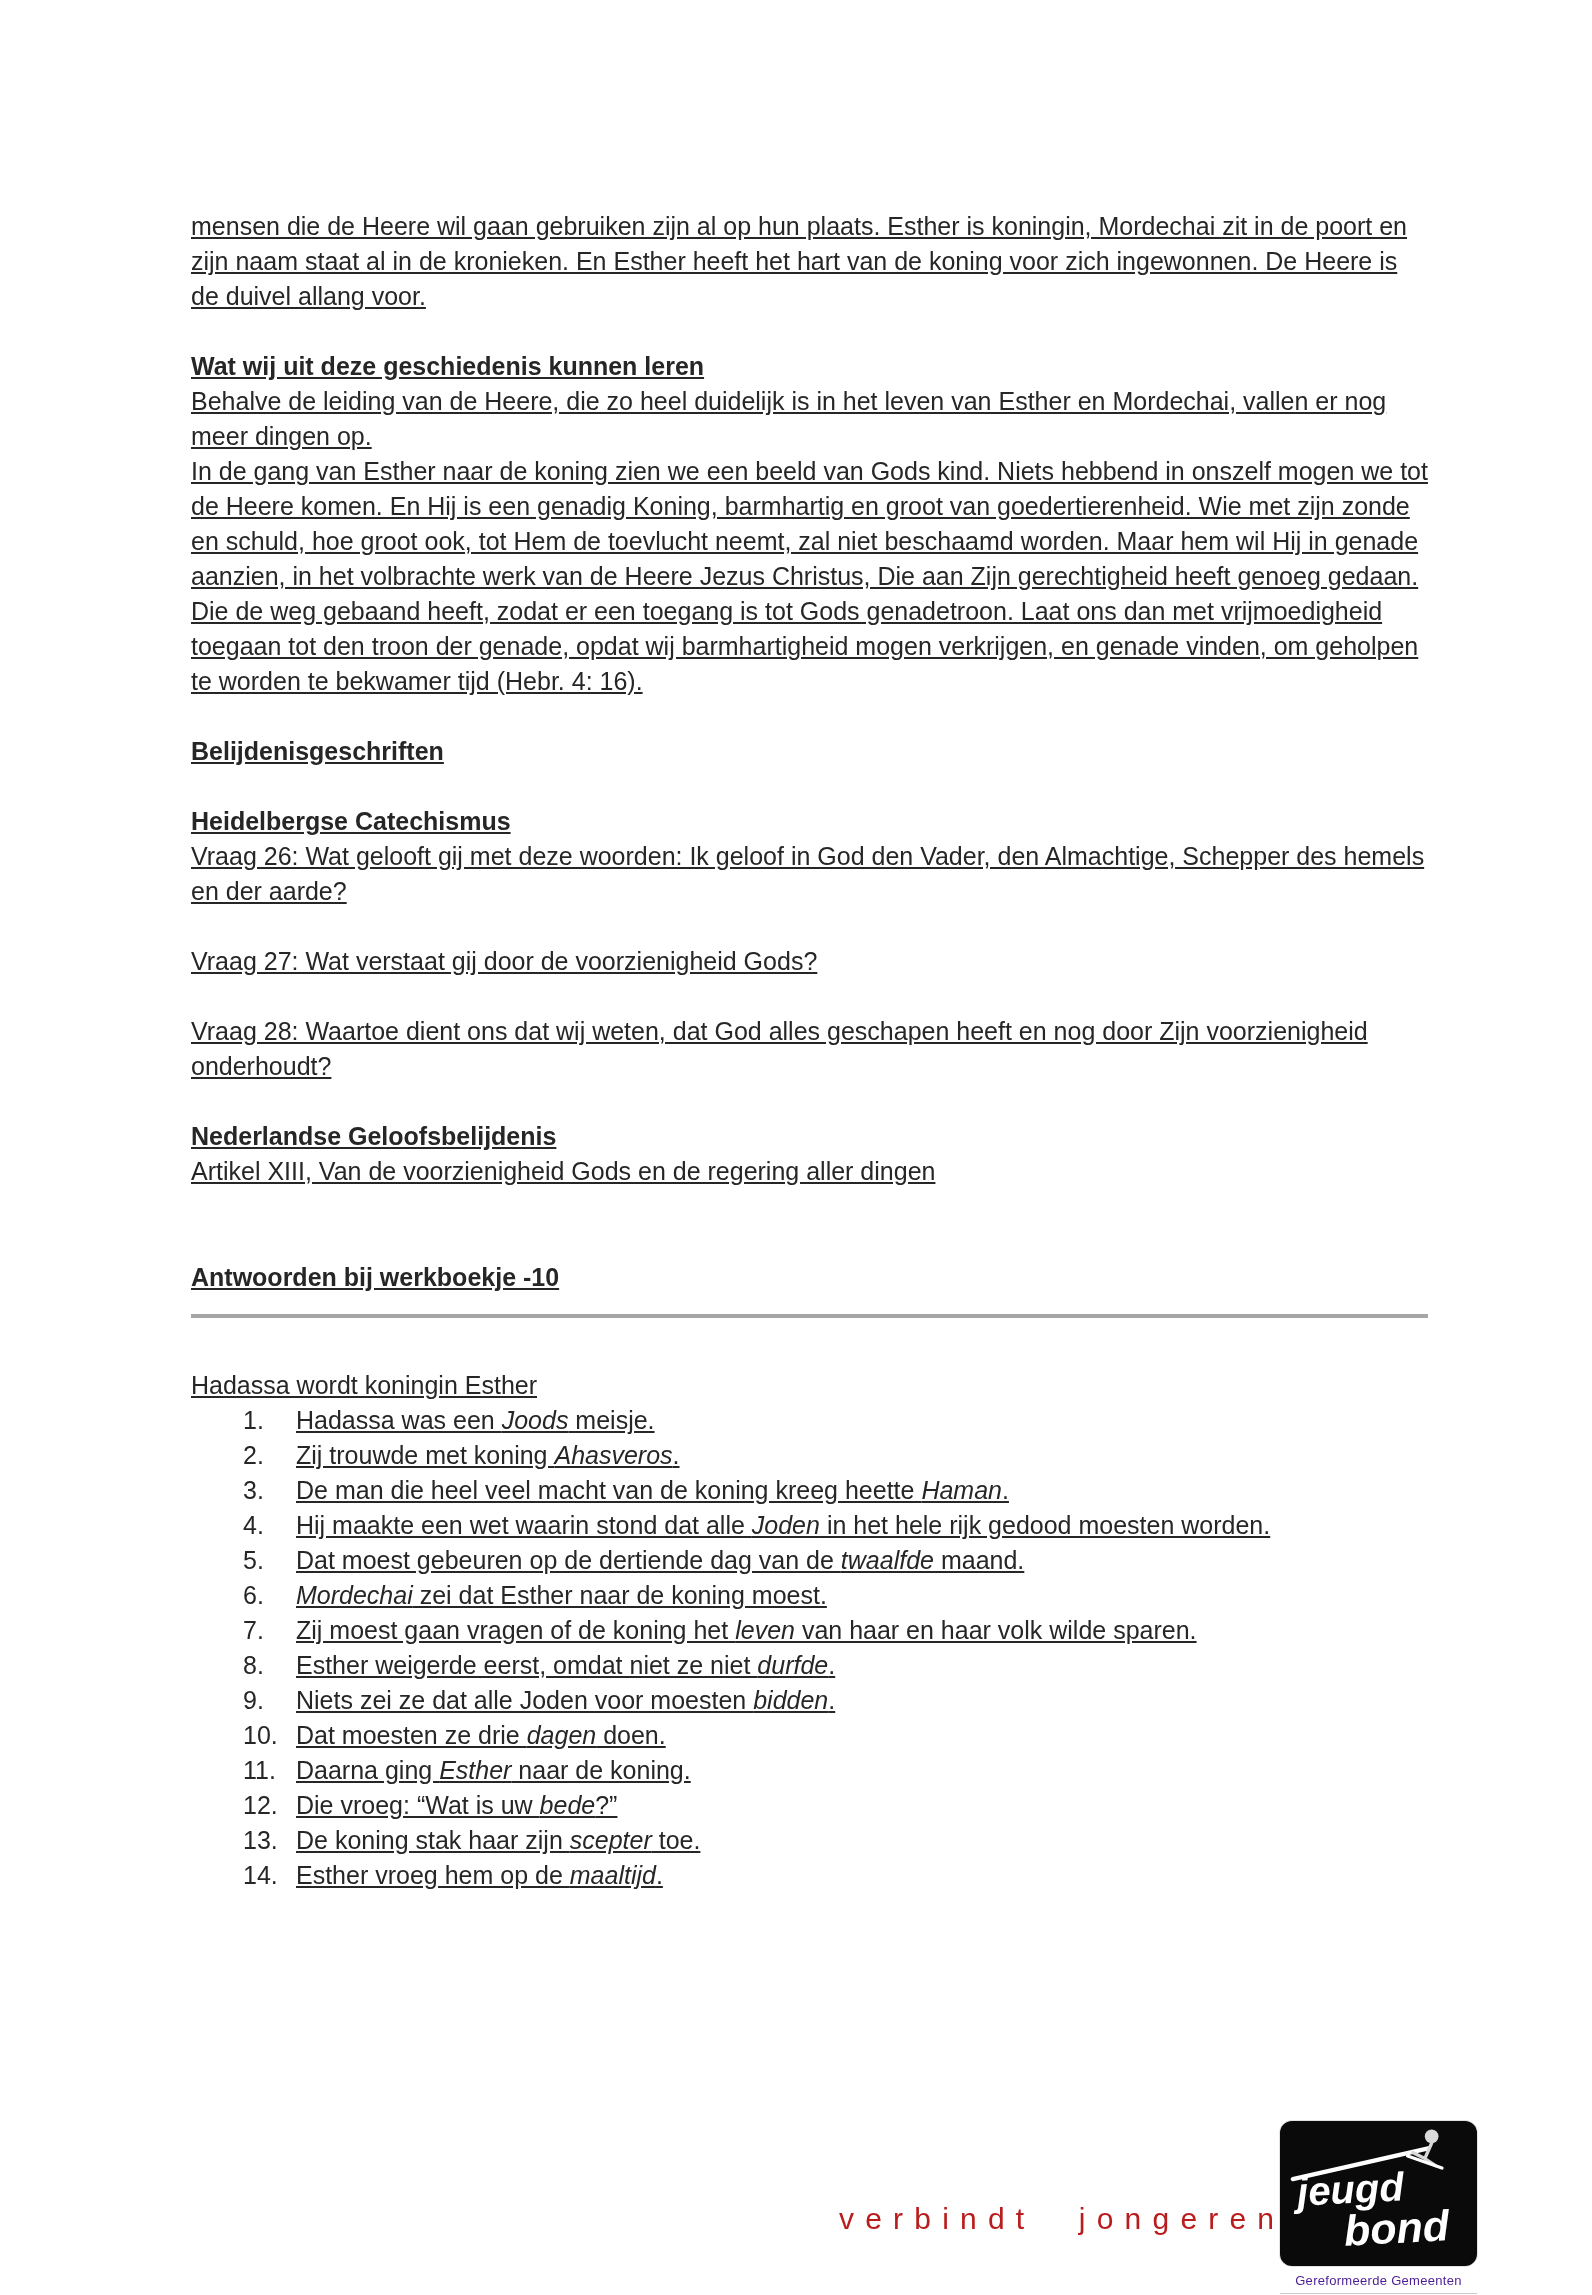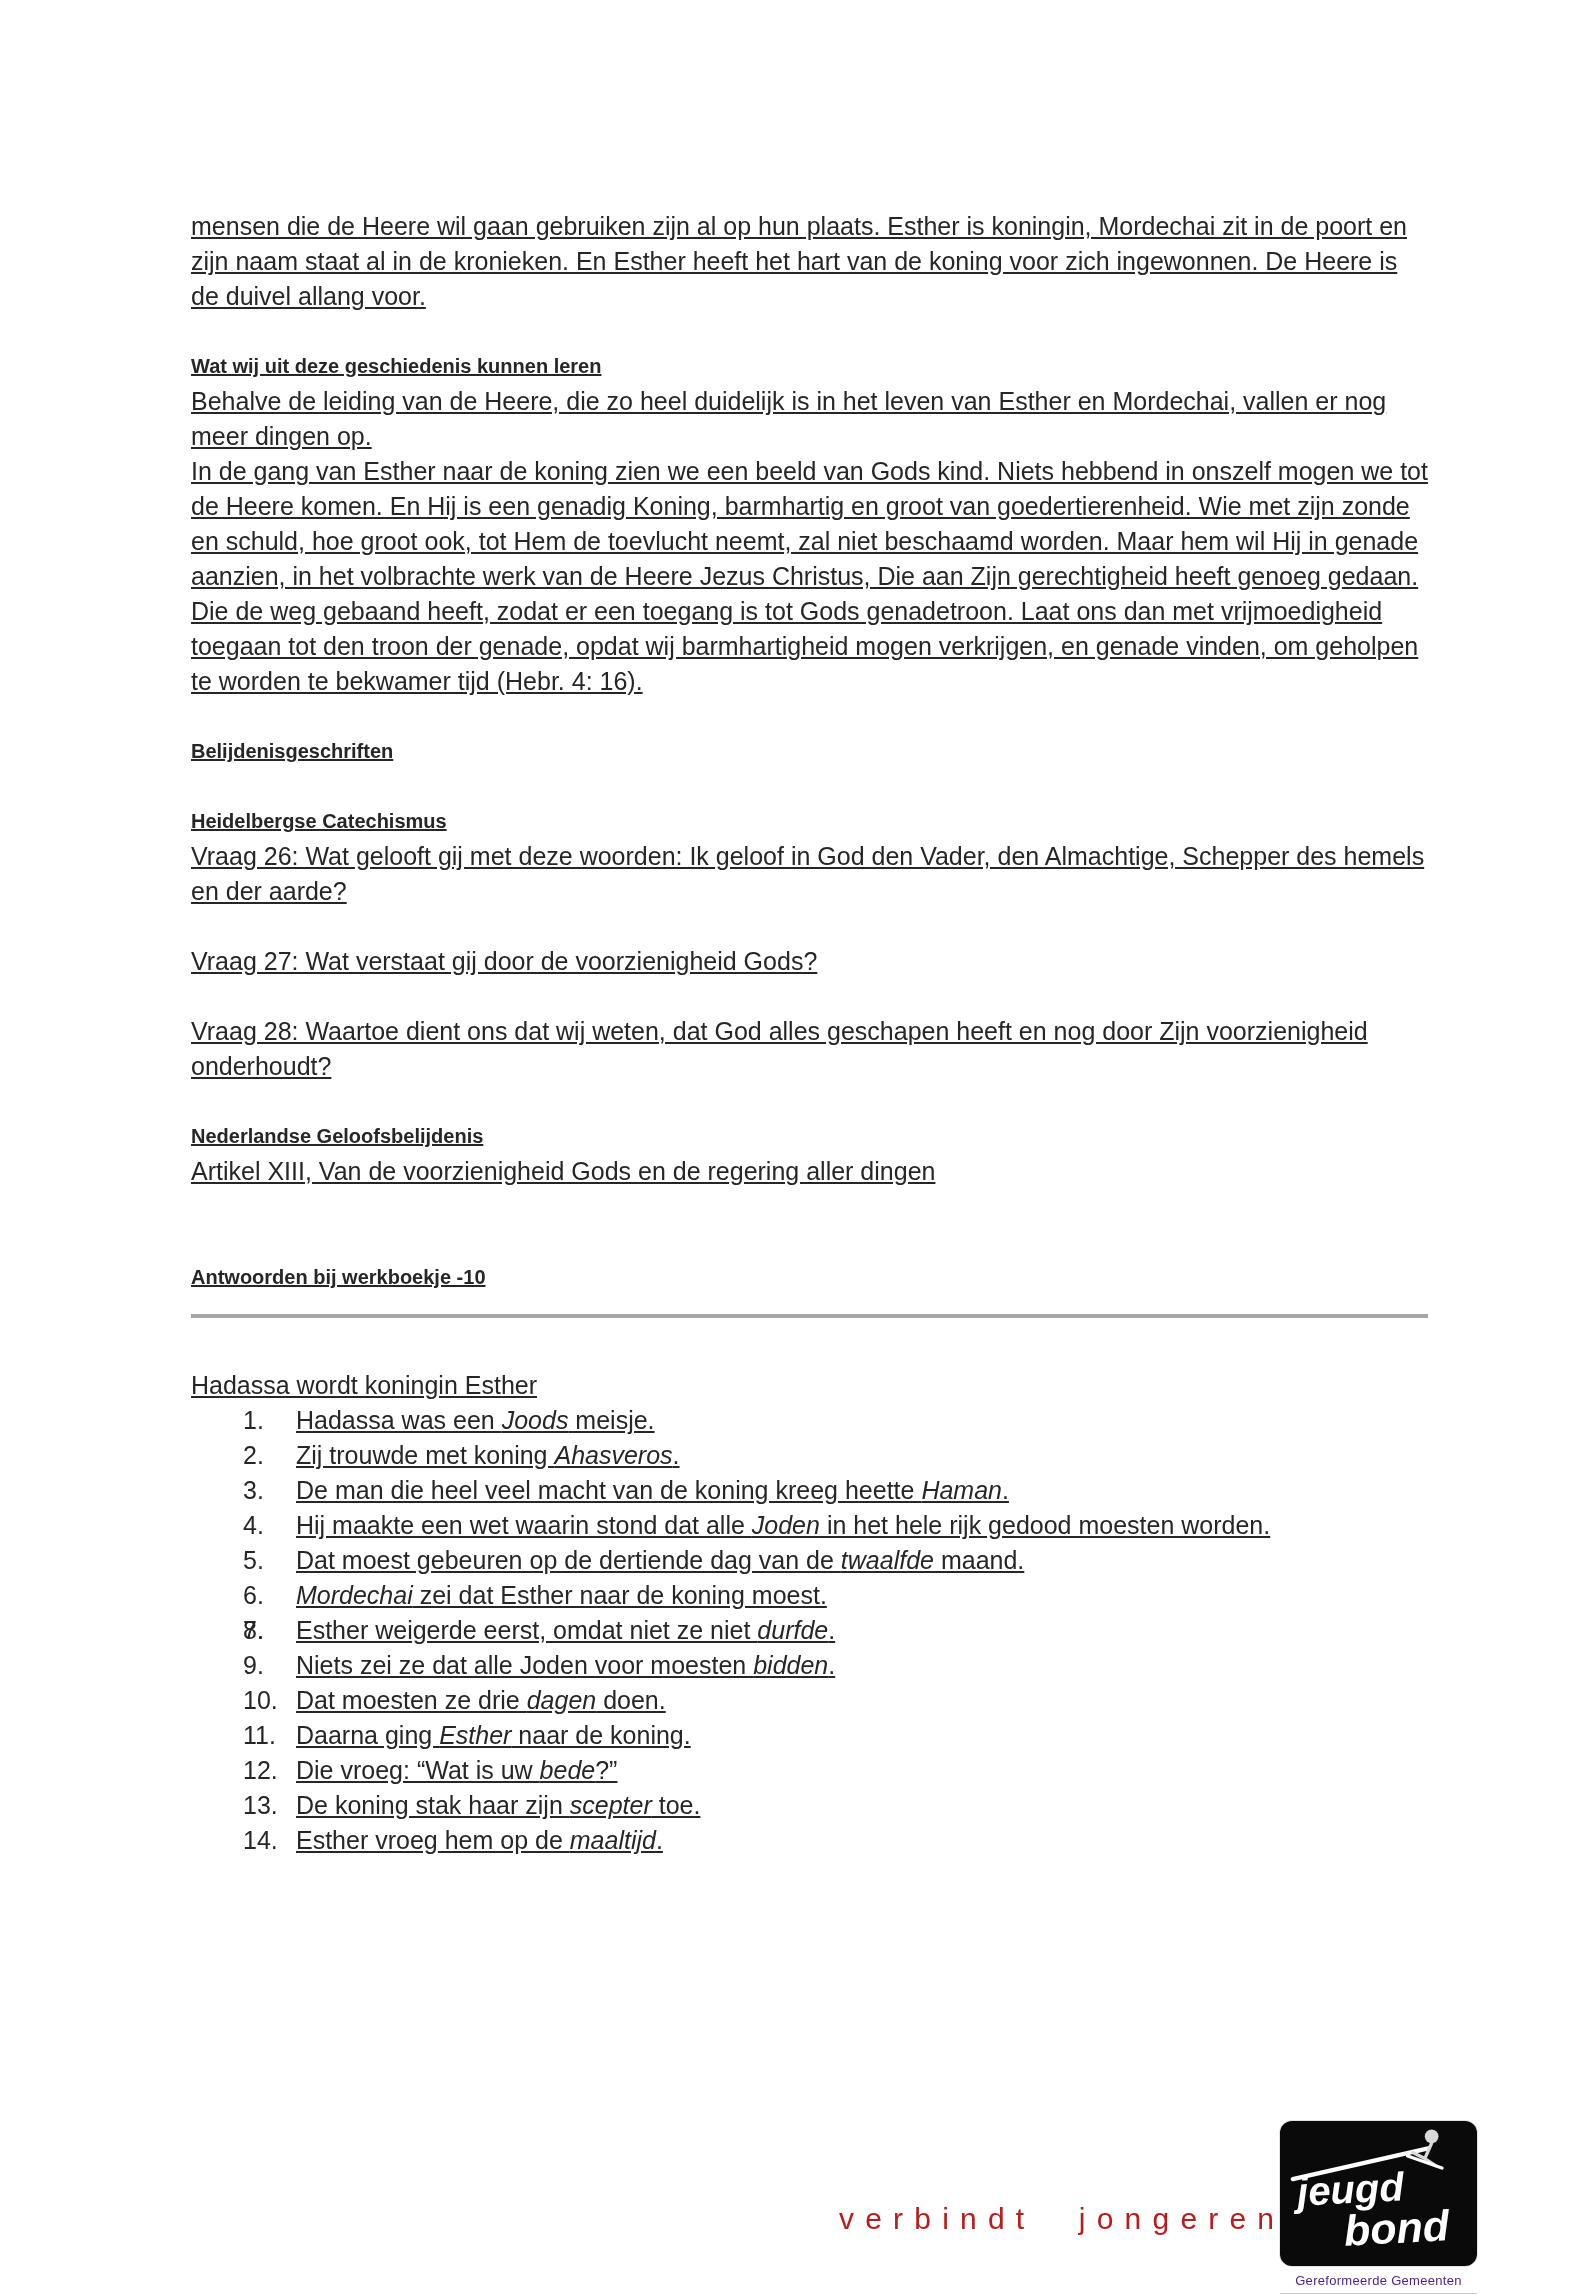--- a/index.html
+++ b/index.html
@@ -21,21 +21,21 @@
     top: 209px;
     width: 1237px;
     font-size: 25px;
     line-height: 35px;
     text-decoration: underline;
   }
 
   p, h2, ol { margin: 0; padding: 0; }
 
   .h {
-    font-size: 20px;
+    font-size: 25px;
     line-height: 35px;
     font-weight: bold;
     margin-top: 35px;
   }
   .gap1 { margin-top: 35px; }
   .gap2 { margin-top: 71px; }
 
   .rule {
     height: 3.5px;
     background: #a6a6a6;
@@ -145,21 +145,21 @@
 
   <li class="answer">
     <span class="num">5.</span><span class="txt"><span>Dat moest gebeuren op de dertiende dag van de </span><em>twaalfde</em><span> maand.</span></span>
   </li>
 
   <li class="answer">
     <span class="num">6.</span><span class="txt"><span></span><em>Mordechai</em><span> zei dat Esther naar de koning moest.</span></span>
   </li>
 
   <li class="answer">
-    <span class="num">7.</span>
+    <span class="num">7.</span><span class="txt"><span>Zij moest gaan vragen of de koning het </span><em>leven</em><span> van haar en haar volk wilde sparen.</span></span>
   </li>
 
   <li class="answer">
     <span class="num">8.</span><span class="txt"><span>Esther weigerde eerst, omdat niet ze niet </span><em>durfde</em><span>.</span></span>
   </li>
 
   <li class="answer">
     <span class="num">9.</span><span class="txt"><span>Niets zei ze dat alle Joden voor moesten </span><em>bidden</em><span>.</span></span>
   </li>
 

